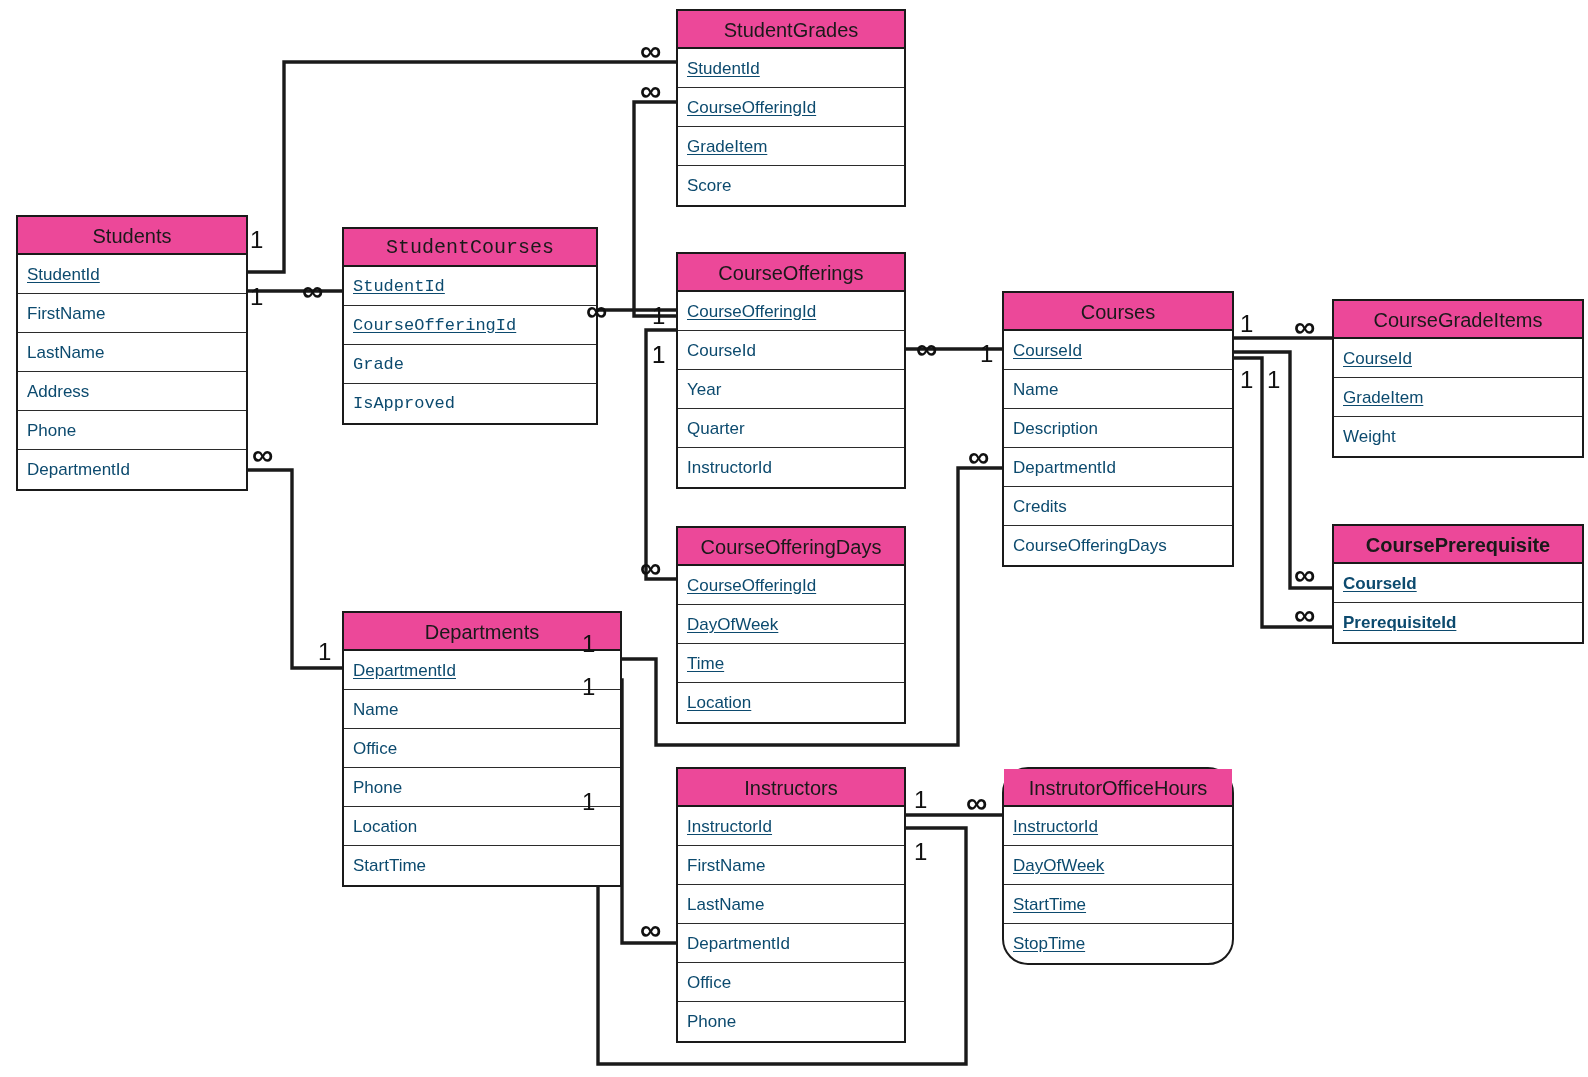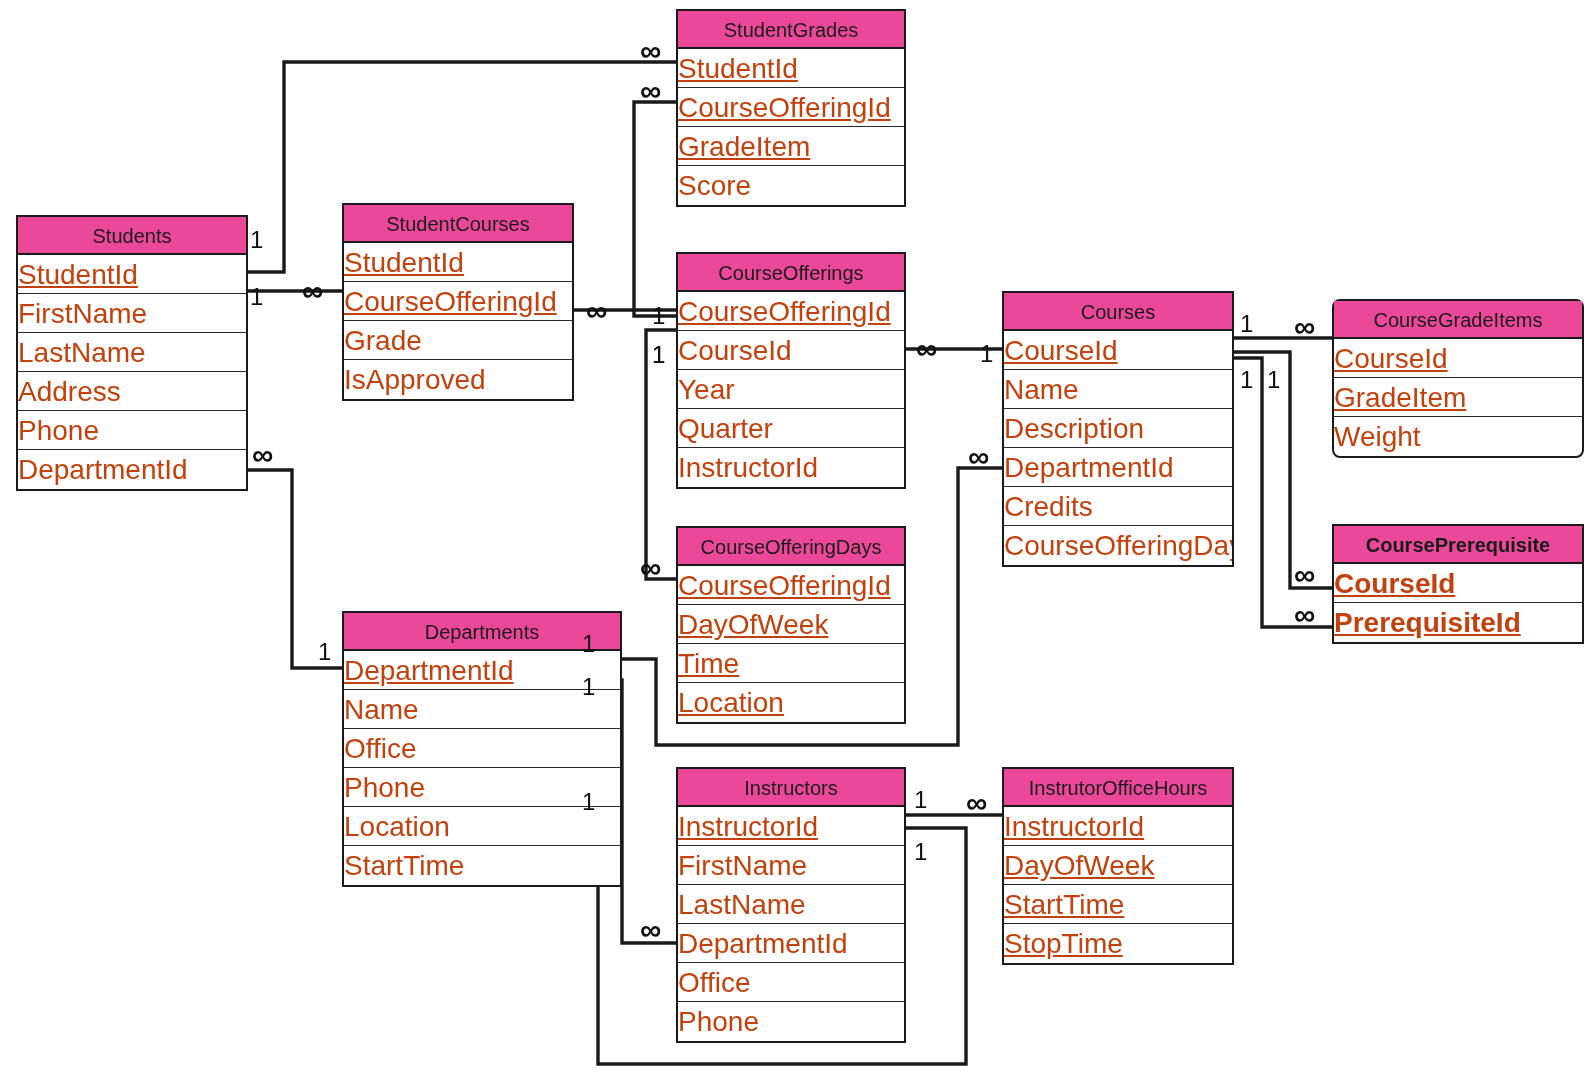--- a/index.html
+++ b/index.html
@@ -8,22 +8,22 @@
   svg#links{position:absolute;left:0;top:0;width:1588px;height:1077px;pointer-events:none;}
   .entity{position:absolute;border:2px solid #1a1a1a;background:#fff;box-sizing:border-box;}
   .ent-title{
     background:#ec4899;border-bottom:2px solid #1a1a1a;
     text-align:center;font-size:20px;color:#1a1a1a;
     height:38px;line-height:38px;box-sizing:border-box;
     white-space:nowrap;overflow:hidden;
   }
   .field{
     height:39px;line-height:39px;box-sizing:border-box;
-    border-bottom:1px solid #2b2b2b;padding-left:0;
-    font-size:28px;color:#c2410c;white-space:nowrap;overflow:hidden;
+    border-bottom:1px solid #2b2b2b;padding-left:9px;
+    font-size:17px;color:#0c4a6e;white-space:nowrap;overflow:hidden;
   }
   .field:last-child{border-bottom:none;}
   .field span.k{ text-decoration:underline; text-underline-offset:2px; }
   .card{
     position:absolute;font-size:24px;color:#111;
     line-height:1;white-space:nowrap;
   }
   .card.many{font-size:30px;font-weight:700;letter-spacing:-1px;}
 </style>
 </head>
@@ -56,21 +56,21 @@
       </div>
       <div class="entity" style="left: 16px; top: 215px; width: 232px;">
         <div class="ent-title">Students</div>
         <div class="field"><span class="k">StudentId</span></div>
         <div class="field"><span>FirstName</span></div>
         <div class="field"><span>LastName</span></div>
         <div class="field"><span>Address</span></div>
         <div class="field"><span>Phone</span></div>
         <div class="field"><span>DepartmentId</span></div>
       </div>
-      <div class="entity" style="left: 342px; top: 203px; width: 232px;">
+      <div class="entity" style="left: 342px; top: 227px; width: 256px; font-family: Liberation Mono, monospace;">
         <div class="ent-title">StudentCourses</div>
         <div class="field"><span class="k">StudentId</span></div>
         <div class="field"><span class="k">CourseOfferingId</span></div>
         <div class="field"><span>Grade</span></div>
         <div class="field"><span>IsApproved</span></div>
       </div>
       <div class="entity" style="left: 676px; top: 252px; width: 230px;">
         <div class="ent-title">CourseOfferings</div>
         <div class="field"><span class="k">CourseOfferingId</span></div>
         <div class="field"><span>CourseId</span></div>
@@ -80,21 +80,21 @@
       </div>
       <div class="entity" style="left: 1002px; top: 291px; width: 232px;">
         <div class="ent-title">Courses</div>
         <div class="field"><span class="k">CourseId</span></div>
         <div class="field"><span>Name</span></div>
         <div class="field"><span>Description</span></div>
         <div class="field"><span>DepartmentId</span></div>
         <div class="field"><span>Credits</span></div>
         <div class="field"><span>CourseOfferingDays</span></div>
       </div>
-      <div class="entity" style="left: 1332px; top: 299px; width: 252px; border-radius: 8px;">
+      <div class="entity" style="left: 1332px; top: 299px; width: 252px;">
         <div class="ent-title">CourseGradeItems</div>
         <div class="field"><span class="k">CourseId</span></div>
         <div class="field"><span class="k">GradeItem</span></div>
         <div class="field"><span>Weight</span></div>
       </div>
       <div class="entity" style="left: 1332px; top: 524px; width: 252px; font-weight: bold;">
         <div class="ent-title">CoursePrerequisite</div>
         <div class="field"><span class="k">CourseId</span></div>
         <div class="field"><span class="k">PrerequisiteId</span></div>
       </div>
@@ -116,21 +116,21 @@
       </div>
       <div class="entity" style="left: 676px; top: 767px; width: 230px;">
         <div class="ent-title">Instructors</div>
         <div class="field"><span class="k">InstructorId</span></div>
         <div class="field"><span>FirstName</span></div>
         <div class="field"><span>LastName</span></div>
         <div class="field"><span>DepartmentId</span></div>
         <div class="field"><span>Office</span></div>
         <div class="field"><span>Phone</span></div>
       </div>
-      <div class="entity" style="left: 1002px; top: 767px; width: 232px;">
+      <div class="entity" style="left: 1002px; top: 767px; width: 232px; border-radius: 26px;">
         <div class="ent-title">InstrutorOfficeHours</div>
         <div class="field"><span class="k">InstructorId</span></div>
         <div class="field"><span class="k">DayOfWeek</span></div>
         <div class="field"><span class="k">StartTime</span></div>
         <div class="field"><span class="k">StopTime</span></div>
       </div>
     </div>
   <div id="cards">
       <div class="card" style="left: 250px; top: 228px;">1</div>
       <div class="card many" style="left: 640px; top: 36px;">∞</div>

